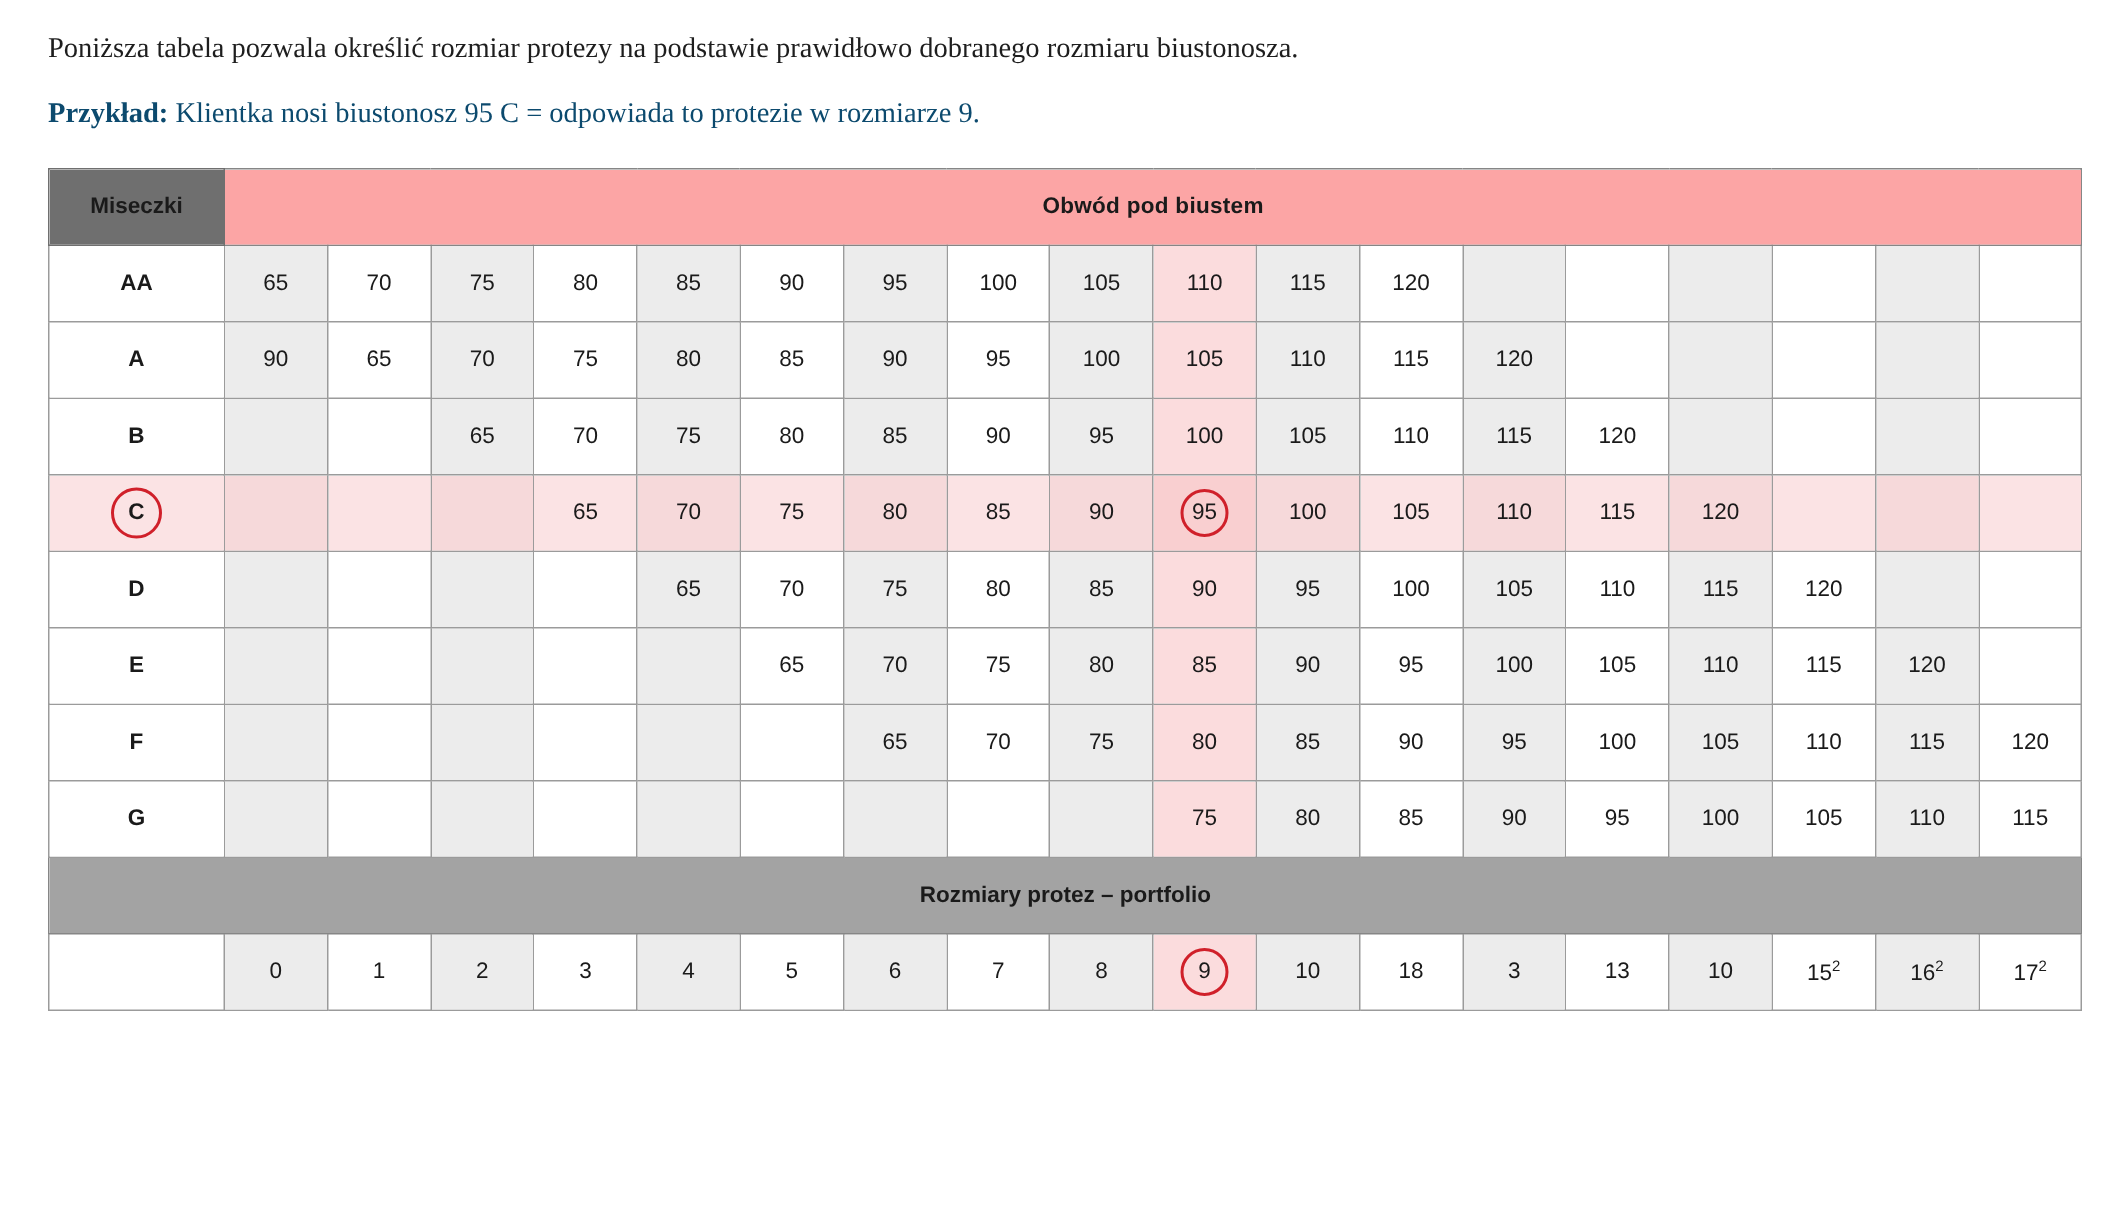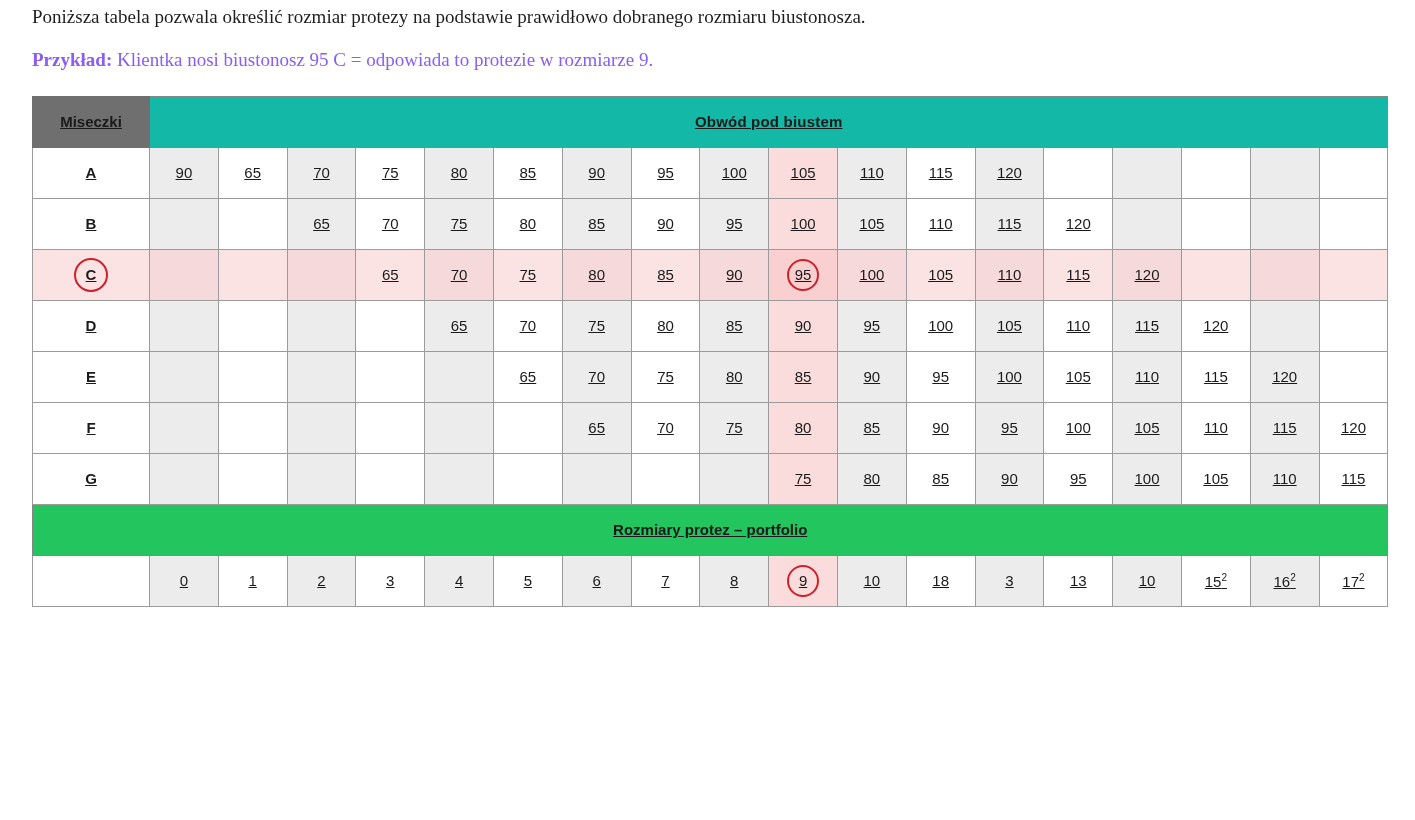--- a/index.html
+++ b/index.html
@@ -12,76 +12,75 @@
     height: 820px;
     font-family: "Liberation Serif", serif;
     color: #1a1a1a;
     overflow: hidden;
   }
   .page {
     position: relative;
     width: 1121px;
     height: 820px;
     box-sizing: border-box;
-    padding: 4px 32px 0 32px;
+    padding: 20px 32px 0 32px;
   }
   .intro {
     font-size: 19px;
     line-height: 1.42;
     color: #1e1e1e;
     margin: 0 0 8px 0;
   }
   .intro-line { display: block; }
   .example {
     font-size: 19px;
     line-height: 1.4;
     margin: 16px 0 22px 0;
-    color: #8b5cf6;
+    color: #0c4a6e;
   }
   .example b { font-weight: bold; }
 
   table.size-table {
     border-collapse: collapse;
     width: 1351px;
     table-layout: fixed;
     font-family: "Liberation Sans", sans-serif;
-    text-decoration: underline;
   }
   table.size-table td, table.size-table th {
     border: 1px solid #9b9b9b;
     height: 50px;
     text-align: center;
     vertical-align: middle;
     font-size: 15px;
     color: #1a1a1a;
     padding: 0;
     position: relative;
   }
   
   col.c-label { width: 117px; }
   col.c-data  { width: 68.8px; }
 
   .hdr {
-    background: #14b8a6;
+    background: #fca5a5;
     color: #ffffff;
     font-weight: bold;
     font-size: 14px;
     letter-spacing: .2px;
     border-color: #868686 !important;
   }
   .hdr-label {
     background: #6f6f6f;
     color: #ffffff;
     font-weight: bold;
     font-size: 14px;
     border-color: #6f6f6f !important;
   }
   .hdr-row td { border-top-color: #868686; border-bottom-color: #868686; }
   .band {
-    background: #22c55e;
+    background: #a3a3a3;
     color: #ffffff;
     font-weight: bold;
     font-size: 14px;
     border-color: #868686 !important;
   }
   .cupcell {
     font-weight: bold;
     font-size: 16px;
     background: #ffffff;
   }
@@ -150,20 +149,41 @@
         <col class="c-data">
         <col class="c-data">
         <col class="c-data">
         <col class="c-data">
         <col class="c-data">
     </colgroup>
     <tbody id="table-body">
         <tr class="hdr-row">
           <td class="hdr-label">Miseczki</td>
           <td class="hdr" colspan="18">Obwód pod biustem</td>
+        </tr>
+        <tr class="">
+          <td class="cupcell">AA</td>
+          <td class="zebra">65</td>
+          <td class="">70</td>
+          <td class="zebra">75</td>
+          <td class="">80</td>
+          <td class="zebra">85</td>
+          <td class="">90</td>
+          <td class="zebra">95</td>
+          <td class="">100</td>
+          <td class="zebra">105</td>
+          <td class="col-hl">110</td>
+          <td class="zebra">115</td>
+          <td class="">120</td>
+          <td class="zebra"></td>
+          <td class=""></td>
+          <td class="zebra"></td>
+          <td class=""></td>
+          <td class="zebra"></td>
+          <td class=""></td>
         </tr>
         <tr class="">
           <td class="cupcell">A</td>
           <td class="zebra">90</td>
           <td class="">65</td>
           <td class="zebra">70</td>
           <td class="">75</td>
           <td class="zebra">80</td>
           <td class="">85</td>
           <td class="zebra">90</td>

